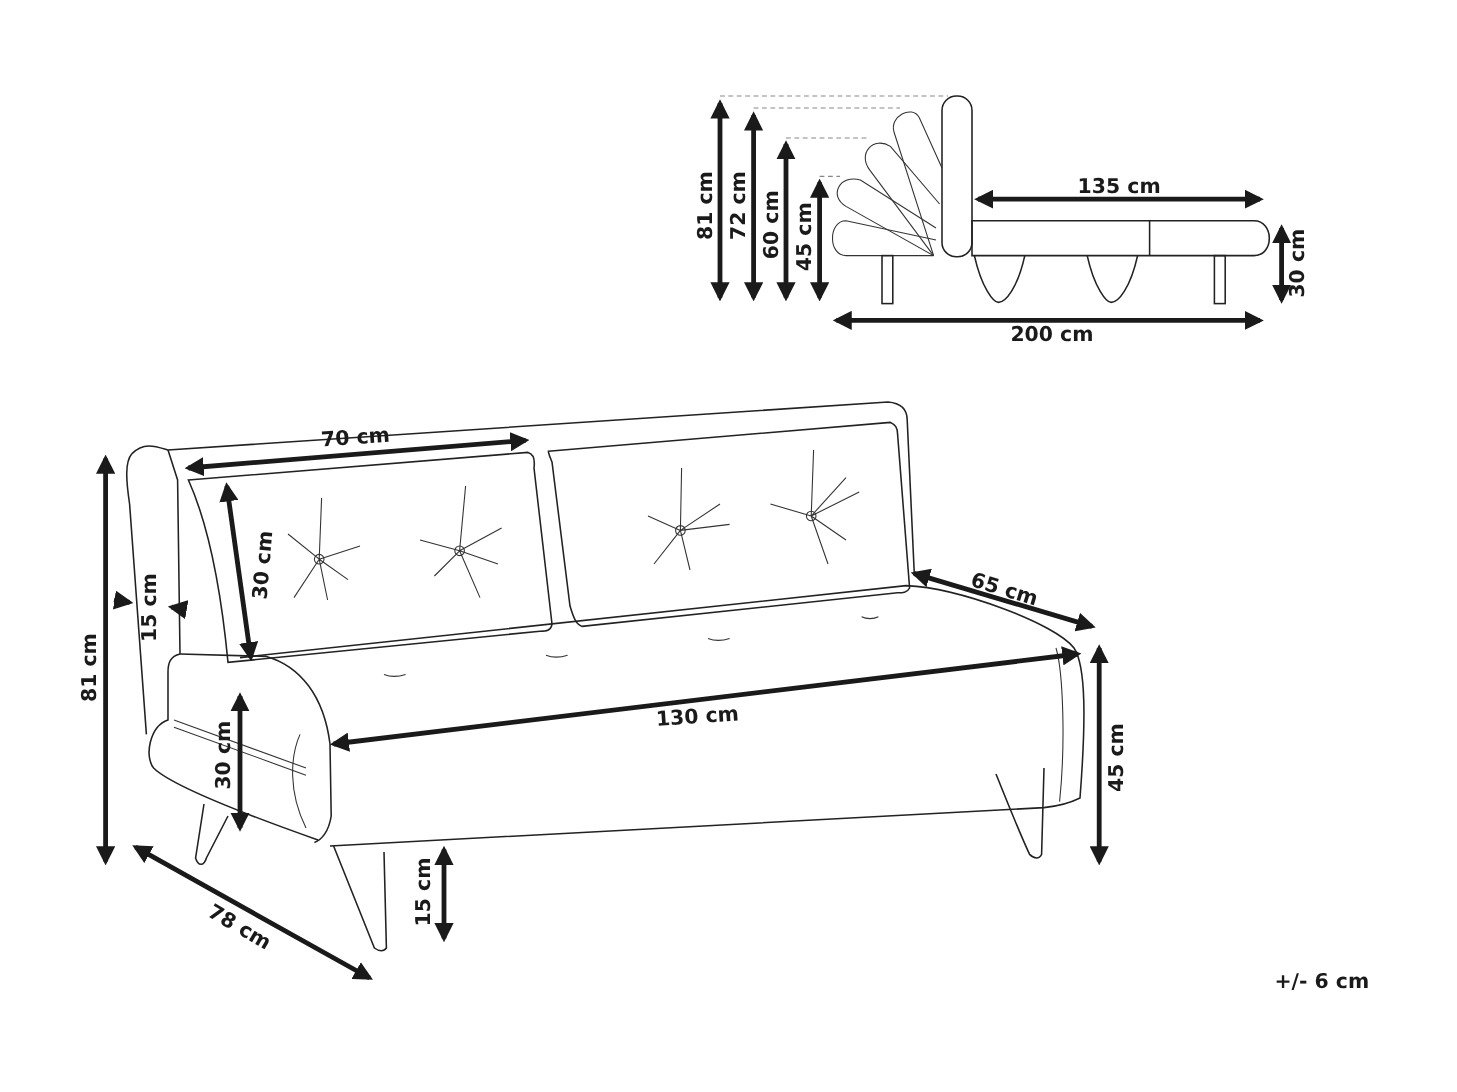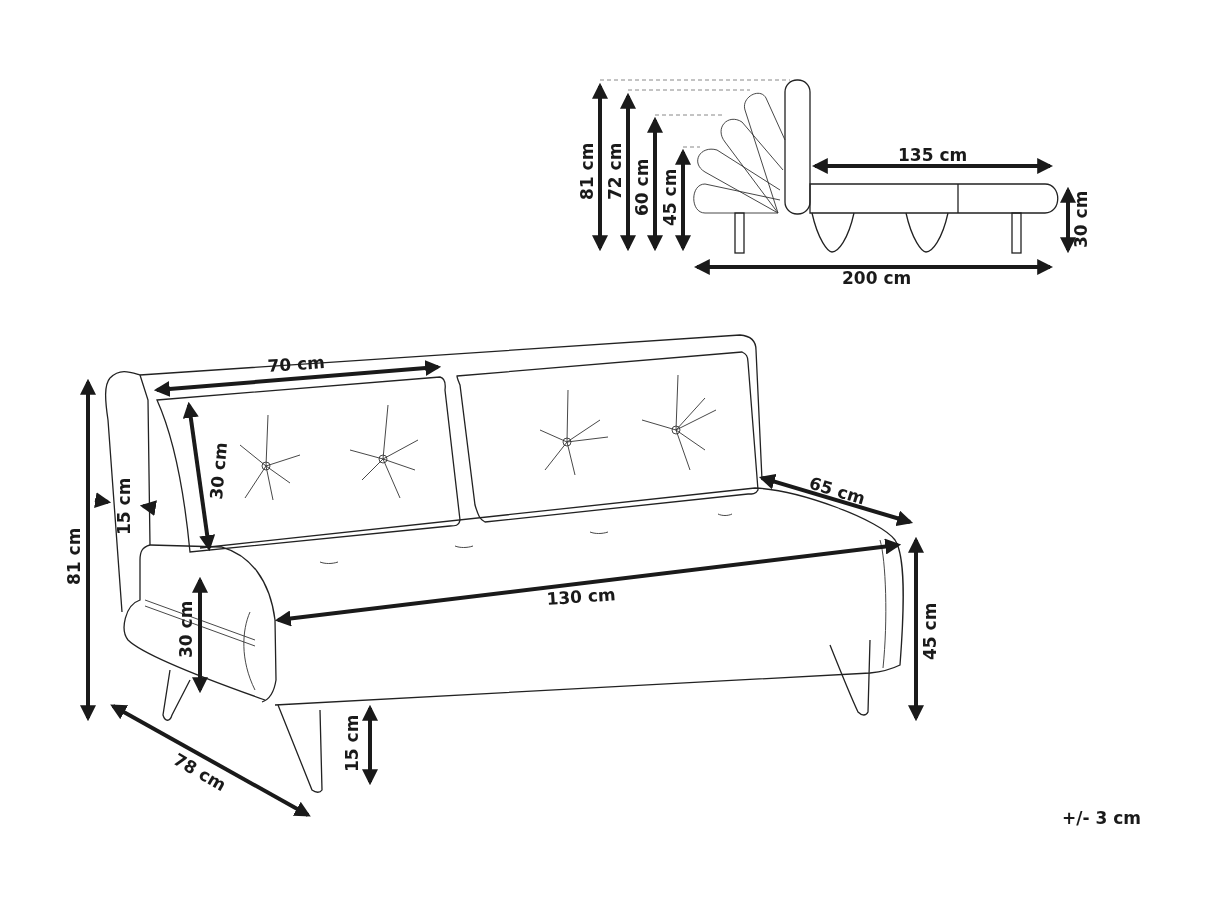--- a/index.html
+++ b/index.html
@@ -128,13 +128,13 @@
     <text class="lbl" transform="translate(936,660) rotate(-90)">45 cm</text>
 
     <line class="dim" x1="370" y1="708" x2="370" y2="782" marker-start="url(#ah)" marker-end="url(#ah)"></line>
     <text class="lbl" transform="translate(358,772) rotate(-90)">15 cm</text>
 
     <line class="dim" x1="113" y1="706" x2="308" y2="815" marker-start="url(#ah)" marker-end="url(#ah)"></line>
     <text class="lbl" x="172" y="763" transform="rotate(30 172 763)">78 cm</text>
   </g>
 </svg>
 
-<div class="tol">+/- 3 cm</div>
+<div class="tol">+/- 6 cm</div>
 
 </body></html>

